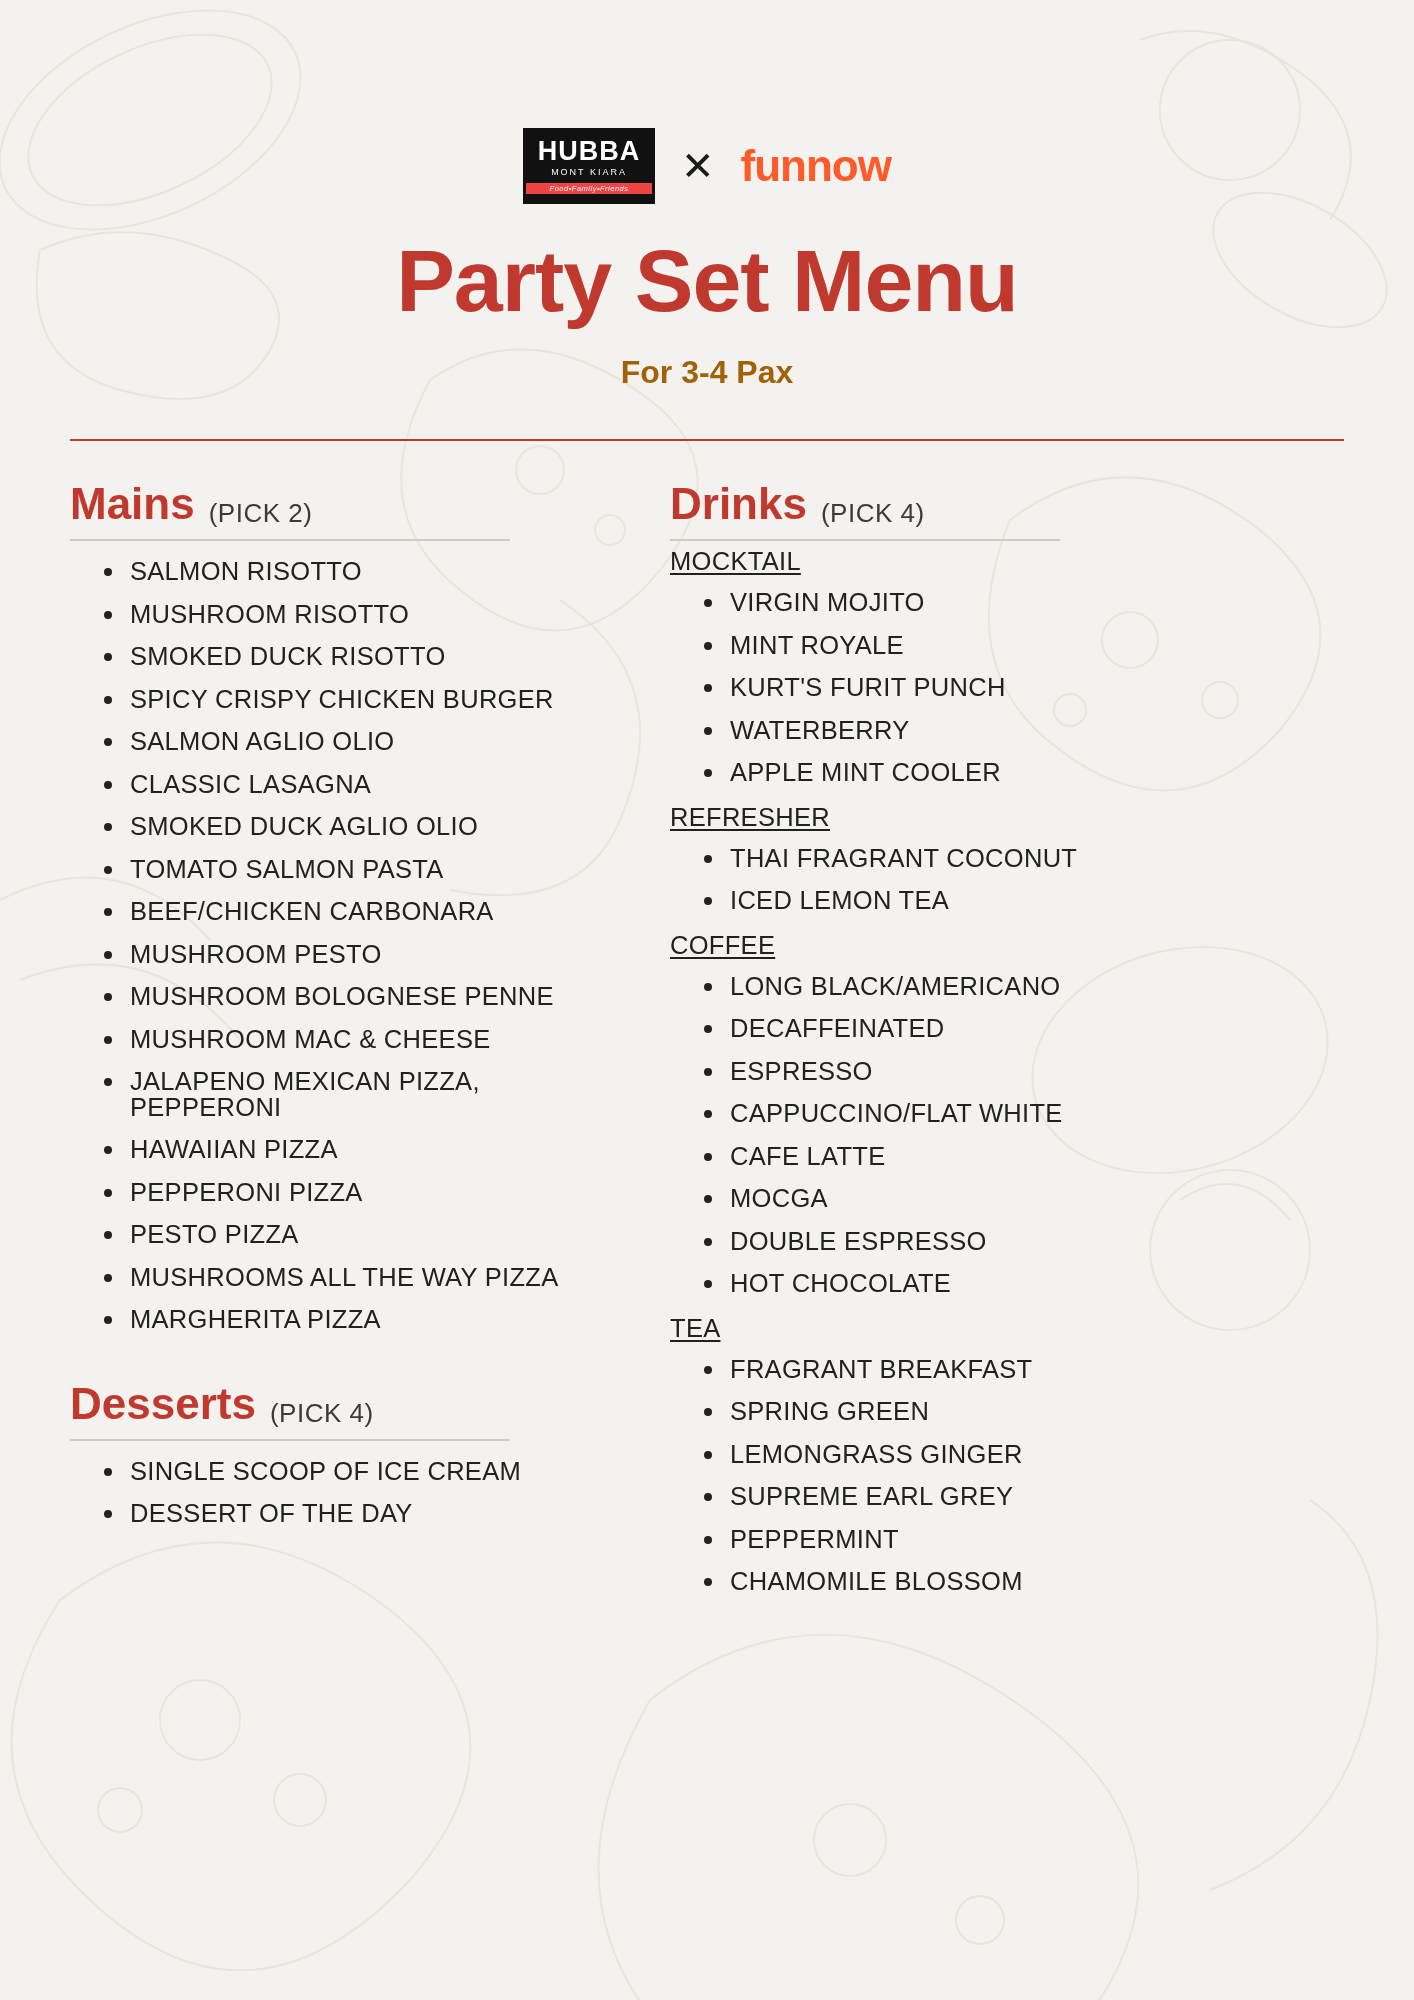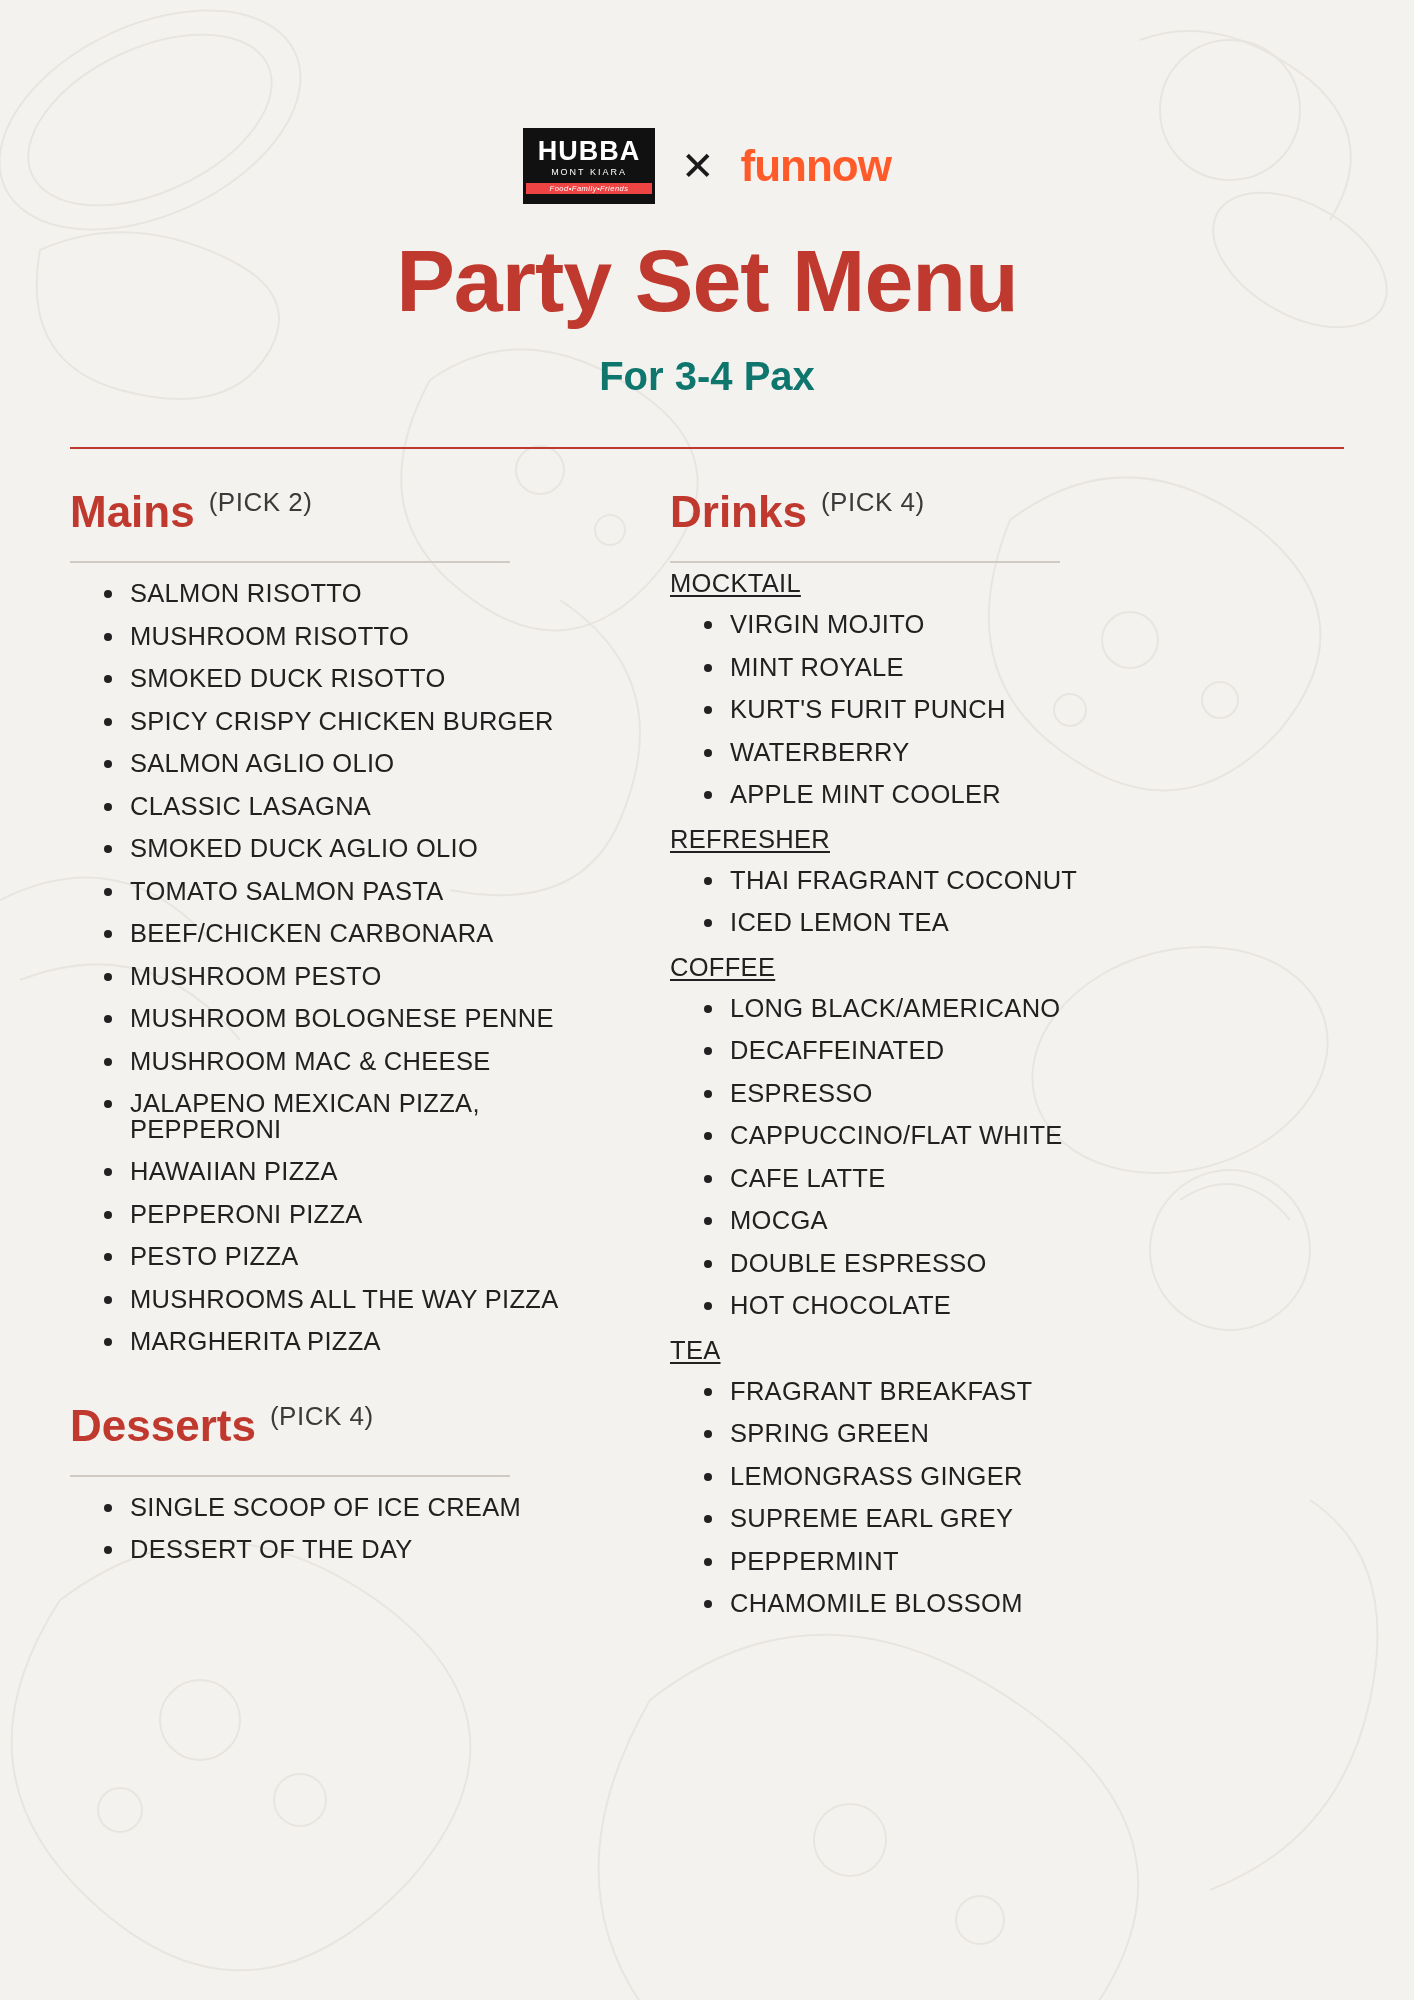--- a/index.html
+++ b/index.html
@@ -92,46 +92,46 @@
   .title {
     text-align: center;
     font-size: 88px;
     font-weight: bold;
     color: #c0392f;
     margin-top: 26px;
     letter-spacing: -1px;
   }
   .subtitle {
     text-align: center;
-    font-size: 40px;
-    font-weight: bold;
-    color: #0f766e;
+    font-size: 32px;
+    font-weight: bold;
+    color: #a16207;
     margin-top: 22px;
   }
   .divider {
     height: 2px;
     background: #c0392f;
     margin: 48px 0 0;
   }
 
   
   .columns {
     display: flex;
     gap: 60px;
     margin-top: 38px;
   }
   .col-left { width: 540px; }
   .col-right { flex: 1; }
 
   .section-head {
     display: flex;
-    align-items: flex-start;
+    align-items: flex-end;
     gap: 14px;
     border-bottom: 2px solid #cfcac4;
-    padding-bottom: 24px;
+    padding-bottom: 10px;
     width: 440px;
   }
   .section-head.right { width: 390px; }
   .section-title {
     font-size: 44px;
     font-weight: bold;
     color: #c0392f;
   }
   .section-pick {
     font-size: 26px;

